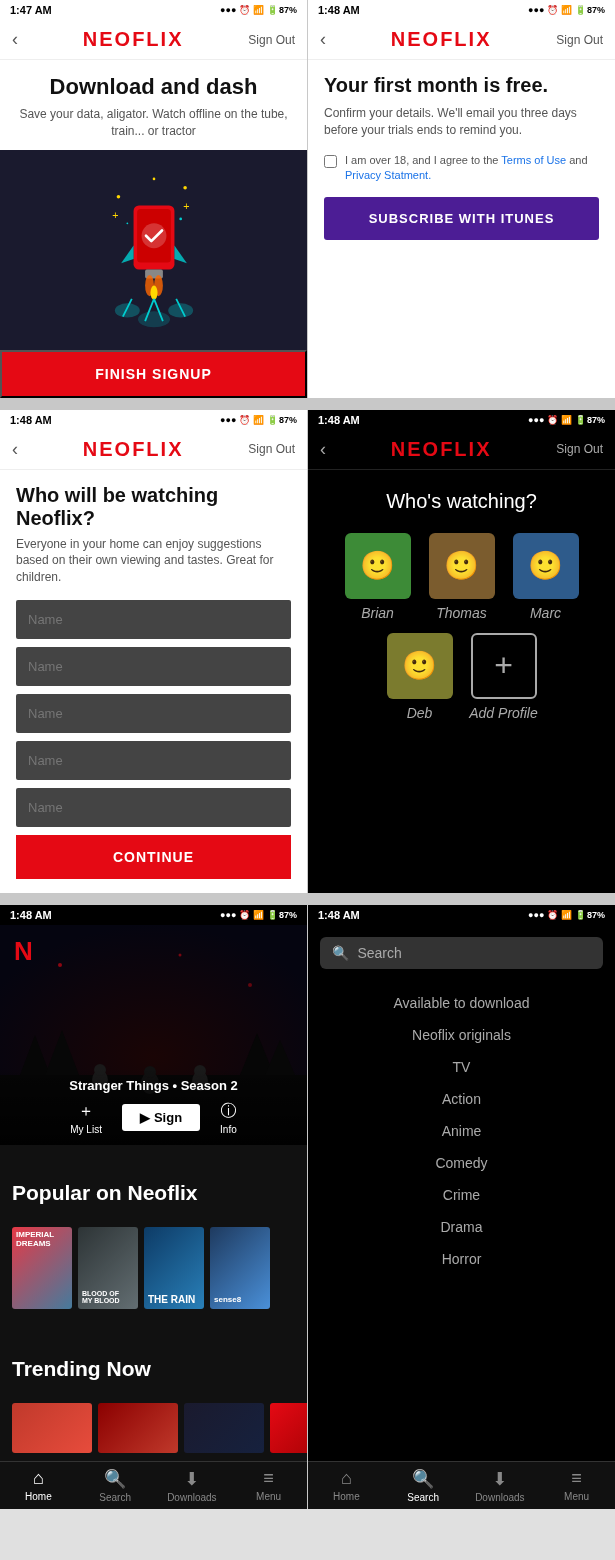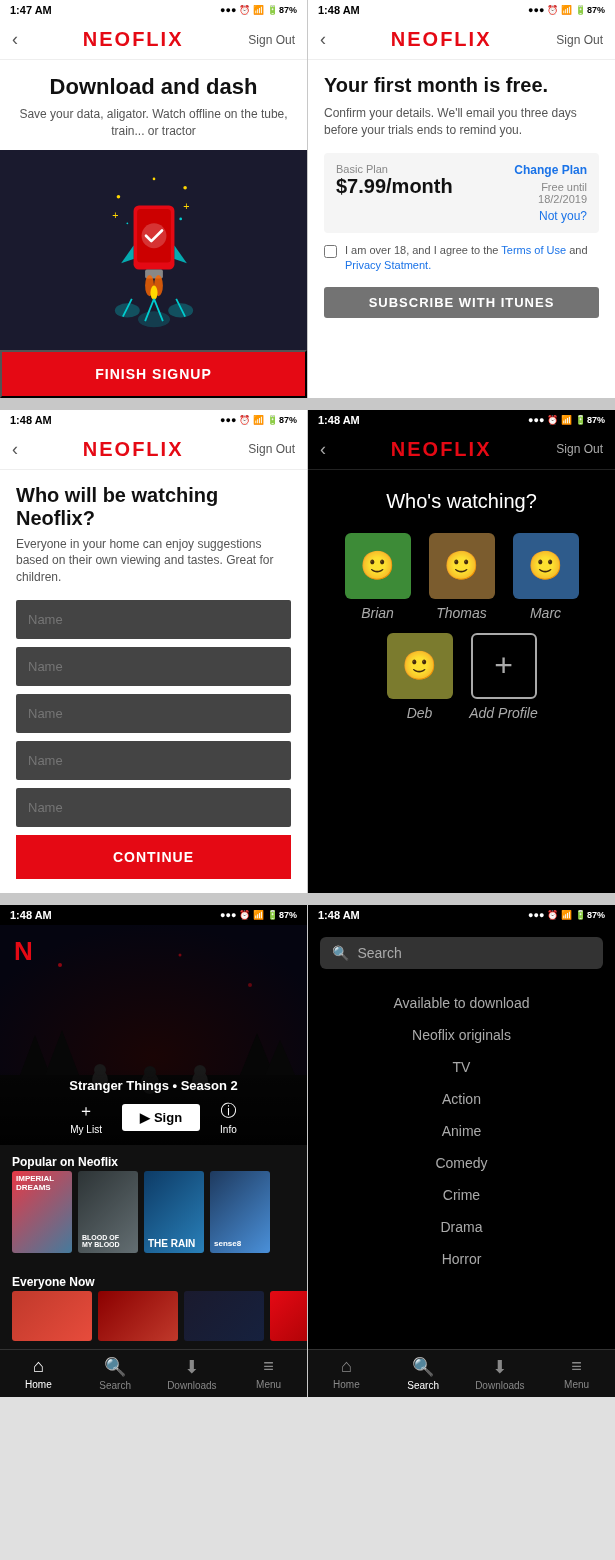--- a/index.html
+++ b/index.html
@@ -145,24 +145,24 @@
       gap: 8px;
       margin-bottom: 14px;
       font-size: 11px;
       color: #555;
       line-height: 1.4;
     }
     .terms-row input[type=checkbox] { margin-top: 2px; flex-shrink: 0; }
     .terms-link { color: #1a73e8; }
     .subscribe-btn {
       display: block;
-      background: #737373;
+      background: #4c1d95;
       color: white;
       text-align: center;
-      padding: 8px;
+      padding: 14px;
       font-size: 13px;
       font-weight: 700;
       letter-spacing: 1px;
       cursor: pointer;
       width: 100%;
       border: none;
       border-radius: 3px;
     }
 
     
@@ -306,23 +306,24 @@
       border-radius: 3px;
       font-size: 13px;
       font-weight: 700;
       display: flex;
       align-items: center;
       gap: 4px;
       cursor: pointer;
     }
     .section-title {
       color: #111;
-      font-size: 12px;
+      font-size: 21px;
       font-weight: 700;
-      padding: 10px 12px 2px;
+      padding: 10px 12px 22px;
+      margin-top: 26px;
     }
     .thumbnails-row {
       display: flex;
       gap: 6px;
       padding: 0 12px;
       overflow: hidden;
     }
     .thumb {
       width: 60px;
       height: 82px;
@@ -499,33 +500,20 @@
       </div>
     </div>
     <div class="nav-bar">
       <span class="nav-back">‹</span>
       <span class="nav-logo">NEOFLIX</span>
       <span class="nav-signout">Sign Out</span>
     </div>
     <div class="s2-body">
       <div class="s2-title">Your first month is free.</div>
       <div class="s2-desc">Confirm your details. We'll email you three days before your trials ends to remind you.</div>
-      <div class="plan-box">
-        <div class="plan-row">
-          <div>
-            <div class="plan-label">Basic Plan</div>
-            <div class="plan-price">$7.99/month</div>
-          </div>
-          <div class="plan-right">
-            <div class="change-plan">Change Plan</div>
-            <div class="free-until">Free until<br>18/2/2019</div>
-          </div>
-        </div>
-        <div class="not-you">Not you?</div>
-      </div>
       <div class="terms-row">
         <input type="checkbox" style="">
         <span>
           I am over 18, and I agree to the <span class="terms-link">Terms of Use</span> and <span class="terms-link">Privacy Statment.</span>
         </span>
       </div>
       <button class="subscribe-btn">SUBSCRIBE WITH ITUNES</button>
     </div>
   </div>
 </div>
@@ -698,21 +686,21 @@
         <div class="thumb thumb-3" style="background:linear-gradient(135deg,#0d3b66,#2980b9);display:flex;align-items:flex-end;padding:4px;">
           <div style="color:white;font-size:10px;font-weight:600;line-height:1.1;">THE RAIN</div>
         </div>
         <div class="thumb thumb-4" style="background:linear-gradient(135deg,#1e3a5f,#4a90d9);display:flex;align-items:flex-end;padding:4px;">
           <div style="color:white;font-size:8px;font-weight:600;line-height:1.1;">sense8</div>
         </div>
       </div>
     </div>
 
     <div class="trending-section" style="background:#111;">
-      <div class="section-title" style="color:white;">Everyone Now</div>
+      <div class="section-title" style="color:white;">Trending Now</div>
       <div class="trending-thumbs">
         <div class="trending-thumb tt-1"></div>
         <div class="trending-thumb tt-2" style="background:linear-gradient(135deg,#8b0000,#c0392b);"></div>
         <div class="trending-thumb tt-3" style="background:linear-gradient(135deg,#1a1a2e,#16213e);"></div>
         <div class="trending-thumb tt-4" style="background:linear-gradient(135deg,#E50914,#900);"></div>
       </div>
     </div>
 
     <div class="bottom-nav dark">
       <div class="bottom-nav-item active">

